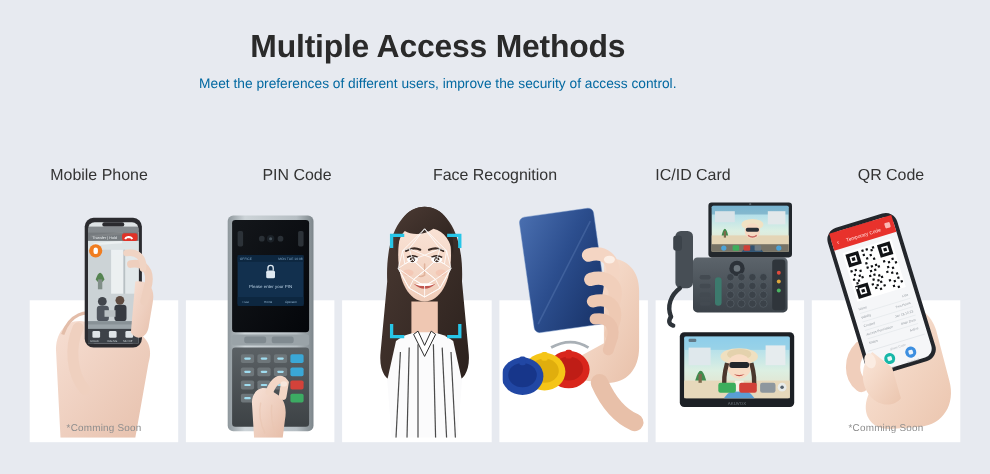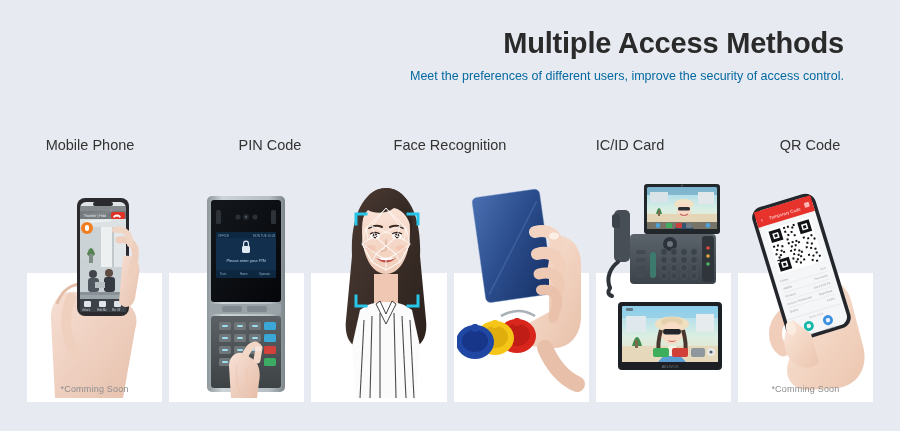--- a/index.html
+++ b/index.html
@@ -5,34 +5,34 @@
   html,body{margin:0;padding:0;}
   body{
     width:900px;height:431px;overflow:hidden;
     background:#e7eaf0;
     font-family:"Liberation Sans",sans-serif;
     -webkit-font-smoothing:antialiased;
   }
   .page{position:relative;width:900px;height:431px;}
 
   
-  .header{position:absolute;left:0;top:0;width:796px;text-align:right;padding-left:48px;}
+  .header{position:absolute;left:0;top:0;width:796px;text-align:center;}
   .title{
     margin:0;padding-top:27px;
     font-size:29px;font-weight:bold;color:#2a2a2a;
     letter-spacing:-0.2px;line-height:1.15;
   }
   .subtitle{
     margin:0;padding-top:9px;
     font-size:12.5px;color:#0369a1;font-weight:400;
   }
 
   
   .labels{
-    position:absolute;left:0;top:136px;width:900px;height:22px;
+    position:absolute;left:0;top:151px;width:900px;height:22px;
     display:flex;
   }
   .label-cell{flex:1 1 0;text-align:center;}
   .label-cell span{
     font-size:14.5px;color:#333;font-weight:400;white-space:nowrap;
   }
 
   
   .cards{
     position:absolute;left:27px;top:273px;width:846px;height:129px;

